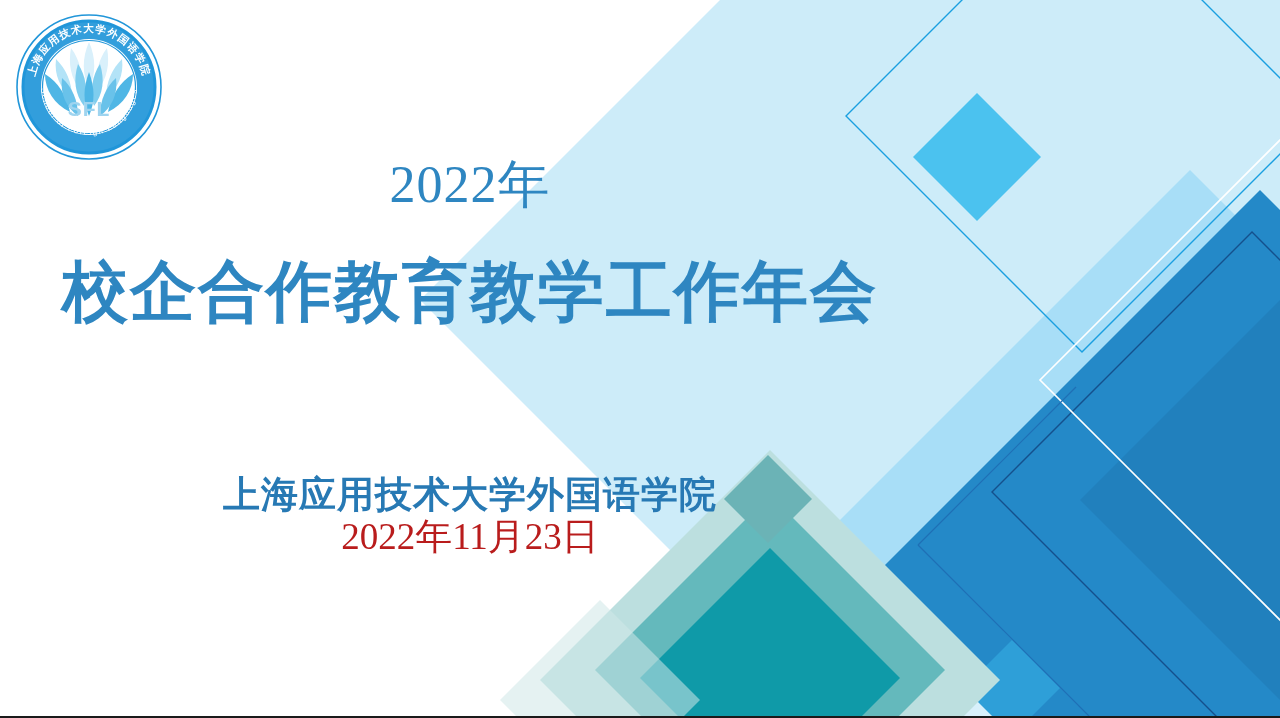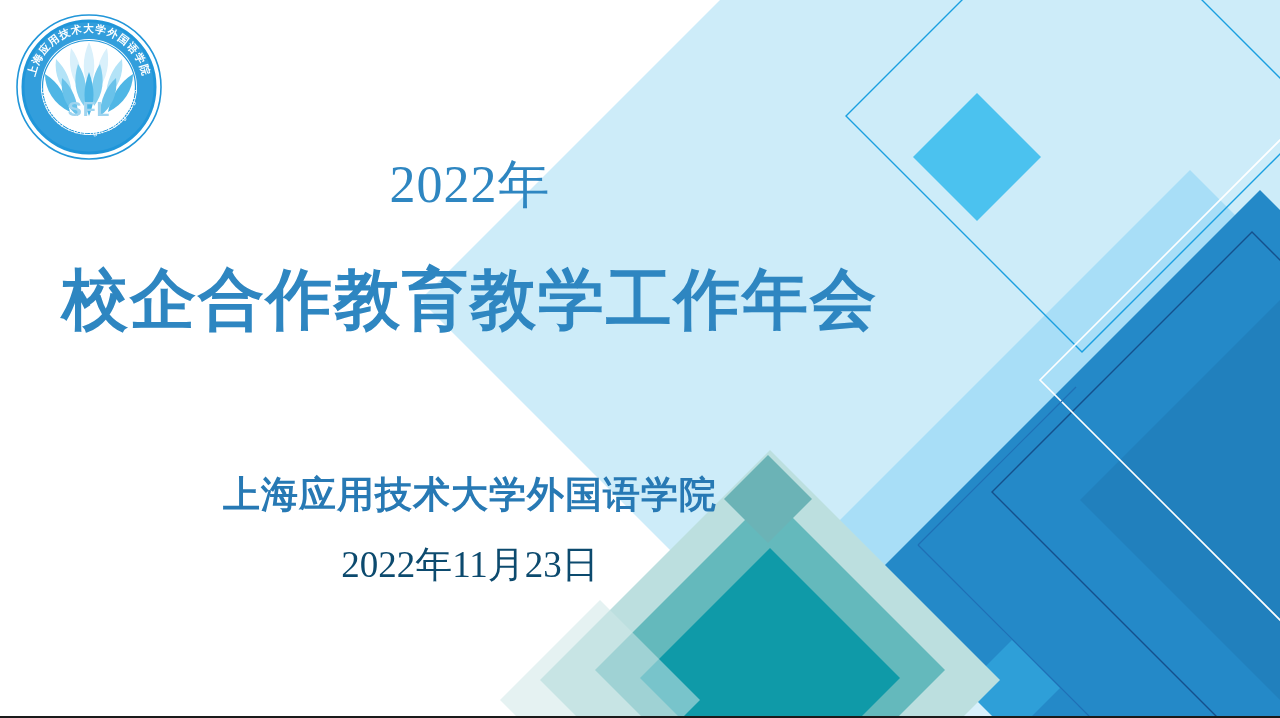--- a/index.html
+++ b/index.html
@@ -52,21 +52,21 @@
     text-align: center;
     font-size: 52px;
     line-height: 1.05;
     color: #2e86c1;
     letter-spacing: 1px;
     white-space: nowrap;
   }
   .main-title {
     position: absolute;
     left: 0;
-    top: 264px;
+    top: 256px;
     width: 940px;
     text-align: center;
     font-size: 66px;
     line-height: 1.1;
     font-weight: bold;
     color: #2e86c1;
     letter-spacing: 2px;
     white-space: nowrap;
   }
   .org-line {
@@ -78,26 +78,26 @@
     font-size: 37px;
     line-height: 1.15;
     font-weight: bold;
     color: #2779b4;
     letter-spacing: 1px;
     white-space: nowrap;
   }
   .date-line {
     position: absolute;
     left: 0;
-    top: 544px;
+    top: 516px;
     width: 940px;
     text-align: center;
     font-size: 37px;
     line-height: 1.15;
-    color: #0c4a6e;
+    color: #b91c1c;
     letter-spacing: 0px;
     white-space: nowrap;
   }
 </style>
 </head>
 <body>
 
 <div class="slide">
 
   <svg class="decor" viewBox="0 0 1280 718" width="1280" height="718" xmlns="http://www.w3.org/2000/svg">

